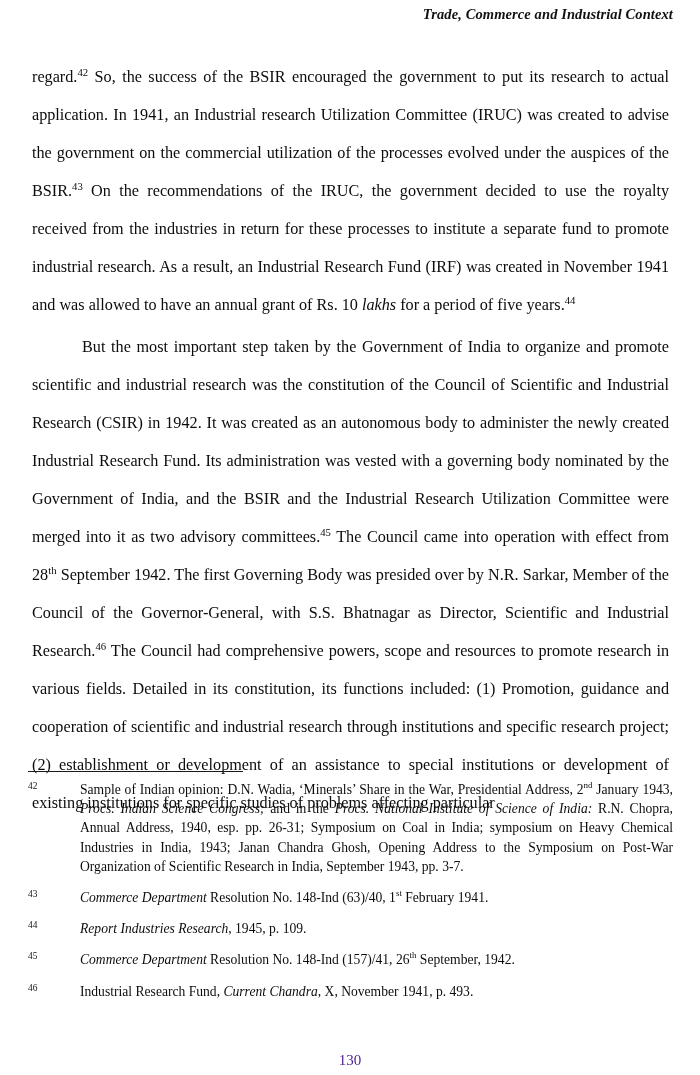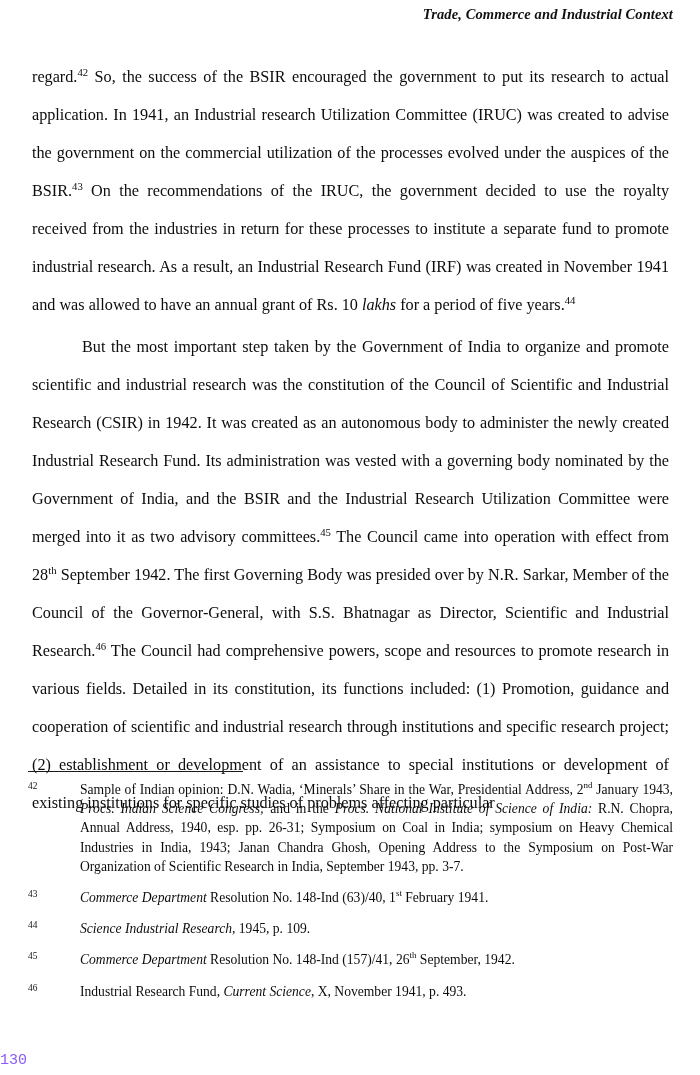--- a/index.html
+++ b/index.html
@@ -112,25 +112,24 @@
   .footnote .fn-text {
     display: block;
   }
 
   
   .folio {
     position: absolute;
     left: 0;
     right: 0;
     top: 1052px;
-    text-align: left;
+    text-align: center;
     font-size: 15px;
     line-height: 17px;
-    color: #8b5cf6;
-    font-family: Liberation Mono, monospace;
+    color: #4c1d95;
   }
 </style>
 </head>
 <body>
 
 <div class="page">
 
   <div class="running-header">Trade, Commerce and Industrial Context</div>
 
   <div class="body-block">
@@ -144,27 +143,27 @@
     <div class="footnote">
       <span class="fn-num">42</span>
       <span class="fn-text">Sample of Indian opinion: D.N. Wadia, ‘Minerals’ Share in the War, Presidential Address, 2<sup>nd</sup> January 1943, <span class="it">Procs. Indian Science Congress;</span> and in the <span class="it">Procs. National Institute of Science of India:</span> R.N. Chopra, Annual Address, 1940, esp. pp. 26-31; Symposium on Coal in India; symposium on Heavy Chemical Industries in India, 1943; Janan Chandra Ghosh, Opening Address to the Symposium on Post-War Organization of Scientific Research in India, September 1943, pp. 3-7.</span>
     </div>
     <div class="footnote">
       <span class="fn-num">43</span>
       <span class="fn-text"><span class="it">Commerce Department</span> Resolution No. 148-Ind (63)/40, 1<sup>st</sup> February 1941.</span>
     </div>
     <div class="footnote">
       <span class="fn-num">44</span>
-      <span class="fn-text"><span class="it">Science Industrial Research</span>, 1945, p. 109.</span>
+      <span class="fn-text"><span class="it">Report Industries Research</span>, 1945, p. 109.</span>
     </div>
     <div class="footnote">
       <span class="fn-num">45</span>
       <span class="fn-text"><span class="it">Commerce Department</span> Resolution No. 148-Ind (157)/41, 26<sup>th</sup> September, 1942.</span>
     </div>
     <div class="footnote">
       <span class="fn-num">46</span>
-      <span class="fn-text">Industrial Research Fund, <span class="it">Current Science</span>, X, November 1941, p. 493.</span>
+      <span class="fn-text">Industrial Research Fund, <span class="it">Current Chandra</span>, X, November 1941, p. 493.</span>
     </div>
   </div>
 
   <div class="folio">130</div>
 
 </div>
 
 </body></html>

